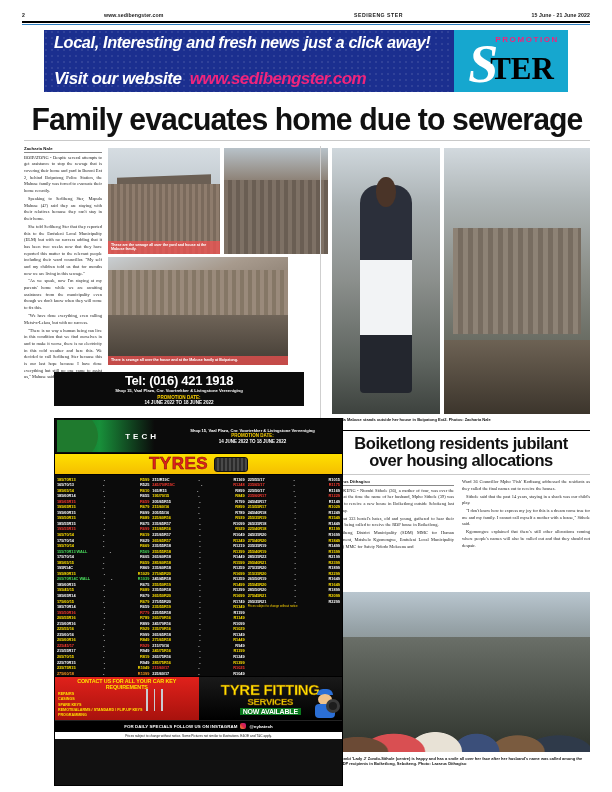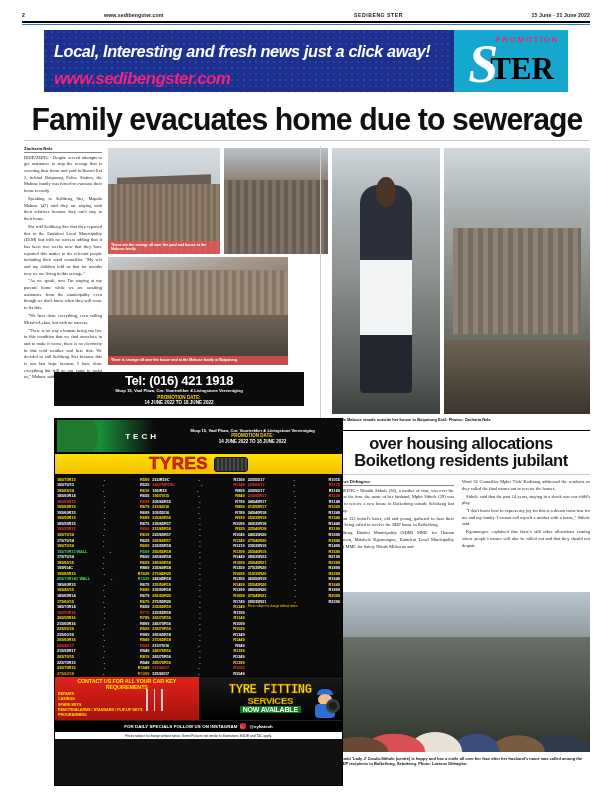--- a/index.html
+++ b/index.html
@@ -29,21 +29,21 @@
   }
 
   
   .webad {
     position: absolute; left: 44px; top: 30px; width: 524px; height: 62px;
     background: #1b2f8f; overflow: hidden;
     background-image: radial-gradient(circle at 2px 2px, rgba(255,255,255,.09) 1px, transparent 1.2px);
     background-size: 6px 6px;
     display: flex; align-items: stretch;
   }
-  .webad-left { flex: 1; padding: 4px 6px 4px 10px; display: flex; flex-direction: column; justify-content: flex-end; gap: 8px; }
+  .webad-left { flex: 1; padding: 4px 6px 4px 10px; display: flex; flex-direction: column; justify-content: space-between; gap: 8px; }
   .webad-l1 {
     font-size: 17px; font-weight: bold; color: #fff; font-style: italic;
     letter-spacing: -.4px; line-height: 1.08; white-space: nowrap;
     transform: scaleX(.96); transform-origin: left center;
   }
   .webad-l2 { display: flex; align-items: baseline; gap: 8px; white-space: nowrap; }
   .webad-visit {
     font-size: 17px; font-weight: bold; color: #fff; font-style: italic;
     letter-spacing: -.4px; line-height: 1.08;
   }
@@ -292,22 +292,22 @@
     background:
       linear-gradient(90deg, transparent 0 6%, #c9ccd1 6% 9%, transparent 9% 20%,
       #c9ccd1 20% 23%, transparent 23% 34%, #c9ccd1 34% 37%, transparent 37%);
   }
   .contact-right {
     width: 50%; background: linear-gradient(180deg,#1a1a1a,#000);
     position: relative; overflow: hidden; display:flex; flex-direction:column;
     align-items:center; justify-content:center;
   }
   .tyrefit-1 {
-    font-size: 12px; font-weight: bold; color: #ffe000; letter-spacing: -.3px;
-    -webkit-text-stroke: .4px #7a4b00; line-height: 1; font-family: Liberation Mono, monospace;
+    font-size: 15px; font-weight: bold; color: #ffe000; letter-spacing: -.3px;
+    -webkit-text-stroke: .4px #7a4b00; line-height: 1;
   }
   .tyrefit-2 {
     font-size: 9.5px; font-weight: bold; color: #ffe000; letter-spacing: -.3px;
     -webkit-text-stroke: .4px #7a4b00; line-height: 1;
   }
   .tyrefit-3 {
     font-size: 7px; font-weight: bold; color: #ffffff; letter-spacing: -.2px;
     background: #0a7a1e; padding: 0 3px; margin-top: 1px;
   }
   .mascot {
@@ -348,20 +348,21 @@
     <span class="paper">SEDIBENG STER</span>
     <span class="date">15 June - 21 June 2022</span>
   </div>
   <div class="rule-dark"></div>
   <div class="rule-blue"></div>
 
   <div class="webad">
     <div class="webad-left">
       <div class="webad-l1">Local, Interesting and fresh news just a click away!</div>
       <div class="webad-l2">
+        <span class="webad-visit">Visit our website</span>
         <span class="webad-url">www.sedibengster.com</span>
       </div>
     </div>
     <div class="webad-logo">
       <div class="logo-sed">PROMOTION</div>
       <div class="logo-star">
         <span class="logo-s">S</span>
         <span class="logo-ter">TER</span>
       </div>
     </div>
@@ -406,22 +407,22 @@
     <div class="shack"></div>
     <div class="dirt"></div>
   </div>
 
   <div class="cap-photo1">Mapula Mabuse stands outside her house in Boipatong Ext2. Photos: Zacharia Nale</div>
 
   <div class="vline"></div>
 
   <div class="hl2-rule-top"></div>
   <div class="headline2">
+    <div>Boiketlong residents jubilant</div>
     <div>over housing allocations</div>
-    <div>Boiketlong residents jubilant</div>
   </div>
   <div class="hl2-rule"></div>
 
   <div class="art2col-a">
     <div class="byline">Lazarus Dithagiso</div>
     <div class="body-p">SEBOKENG - Ntombi Sithole (36), a mother of four, was over the moon at the time the name of her husband, Mpho Sithole (39) was called to receive a new house in Boiketlong outside Sebokeng last Tuesday.</div>
     <div class="body-p indent">About 333 hostel's hates, old and young, gathered to hear their names being called to receive the RDP house in Boiketlong.</div>
     <div class="body-p indent">Sedibeng District Municipality (SDM) MMC for Human Settlement, Matshelo Kgomongwe, Emfuleni Local Municipality (ELM) MMC for Safety Ndodo Mokoena and</div>
   </div>
 

